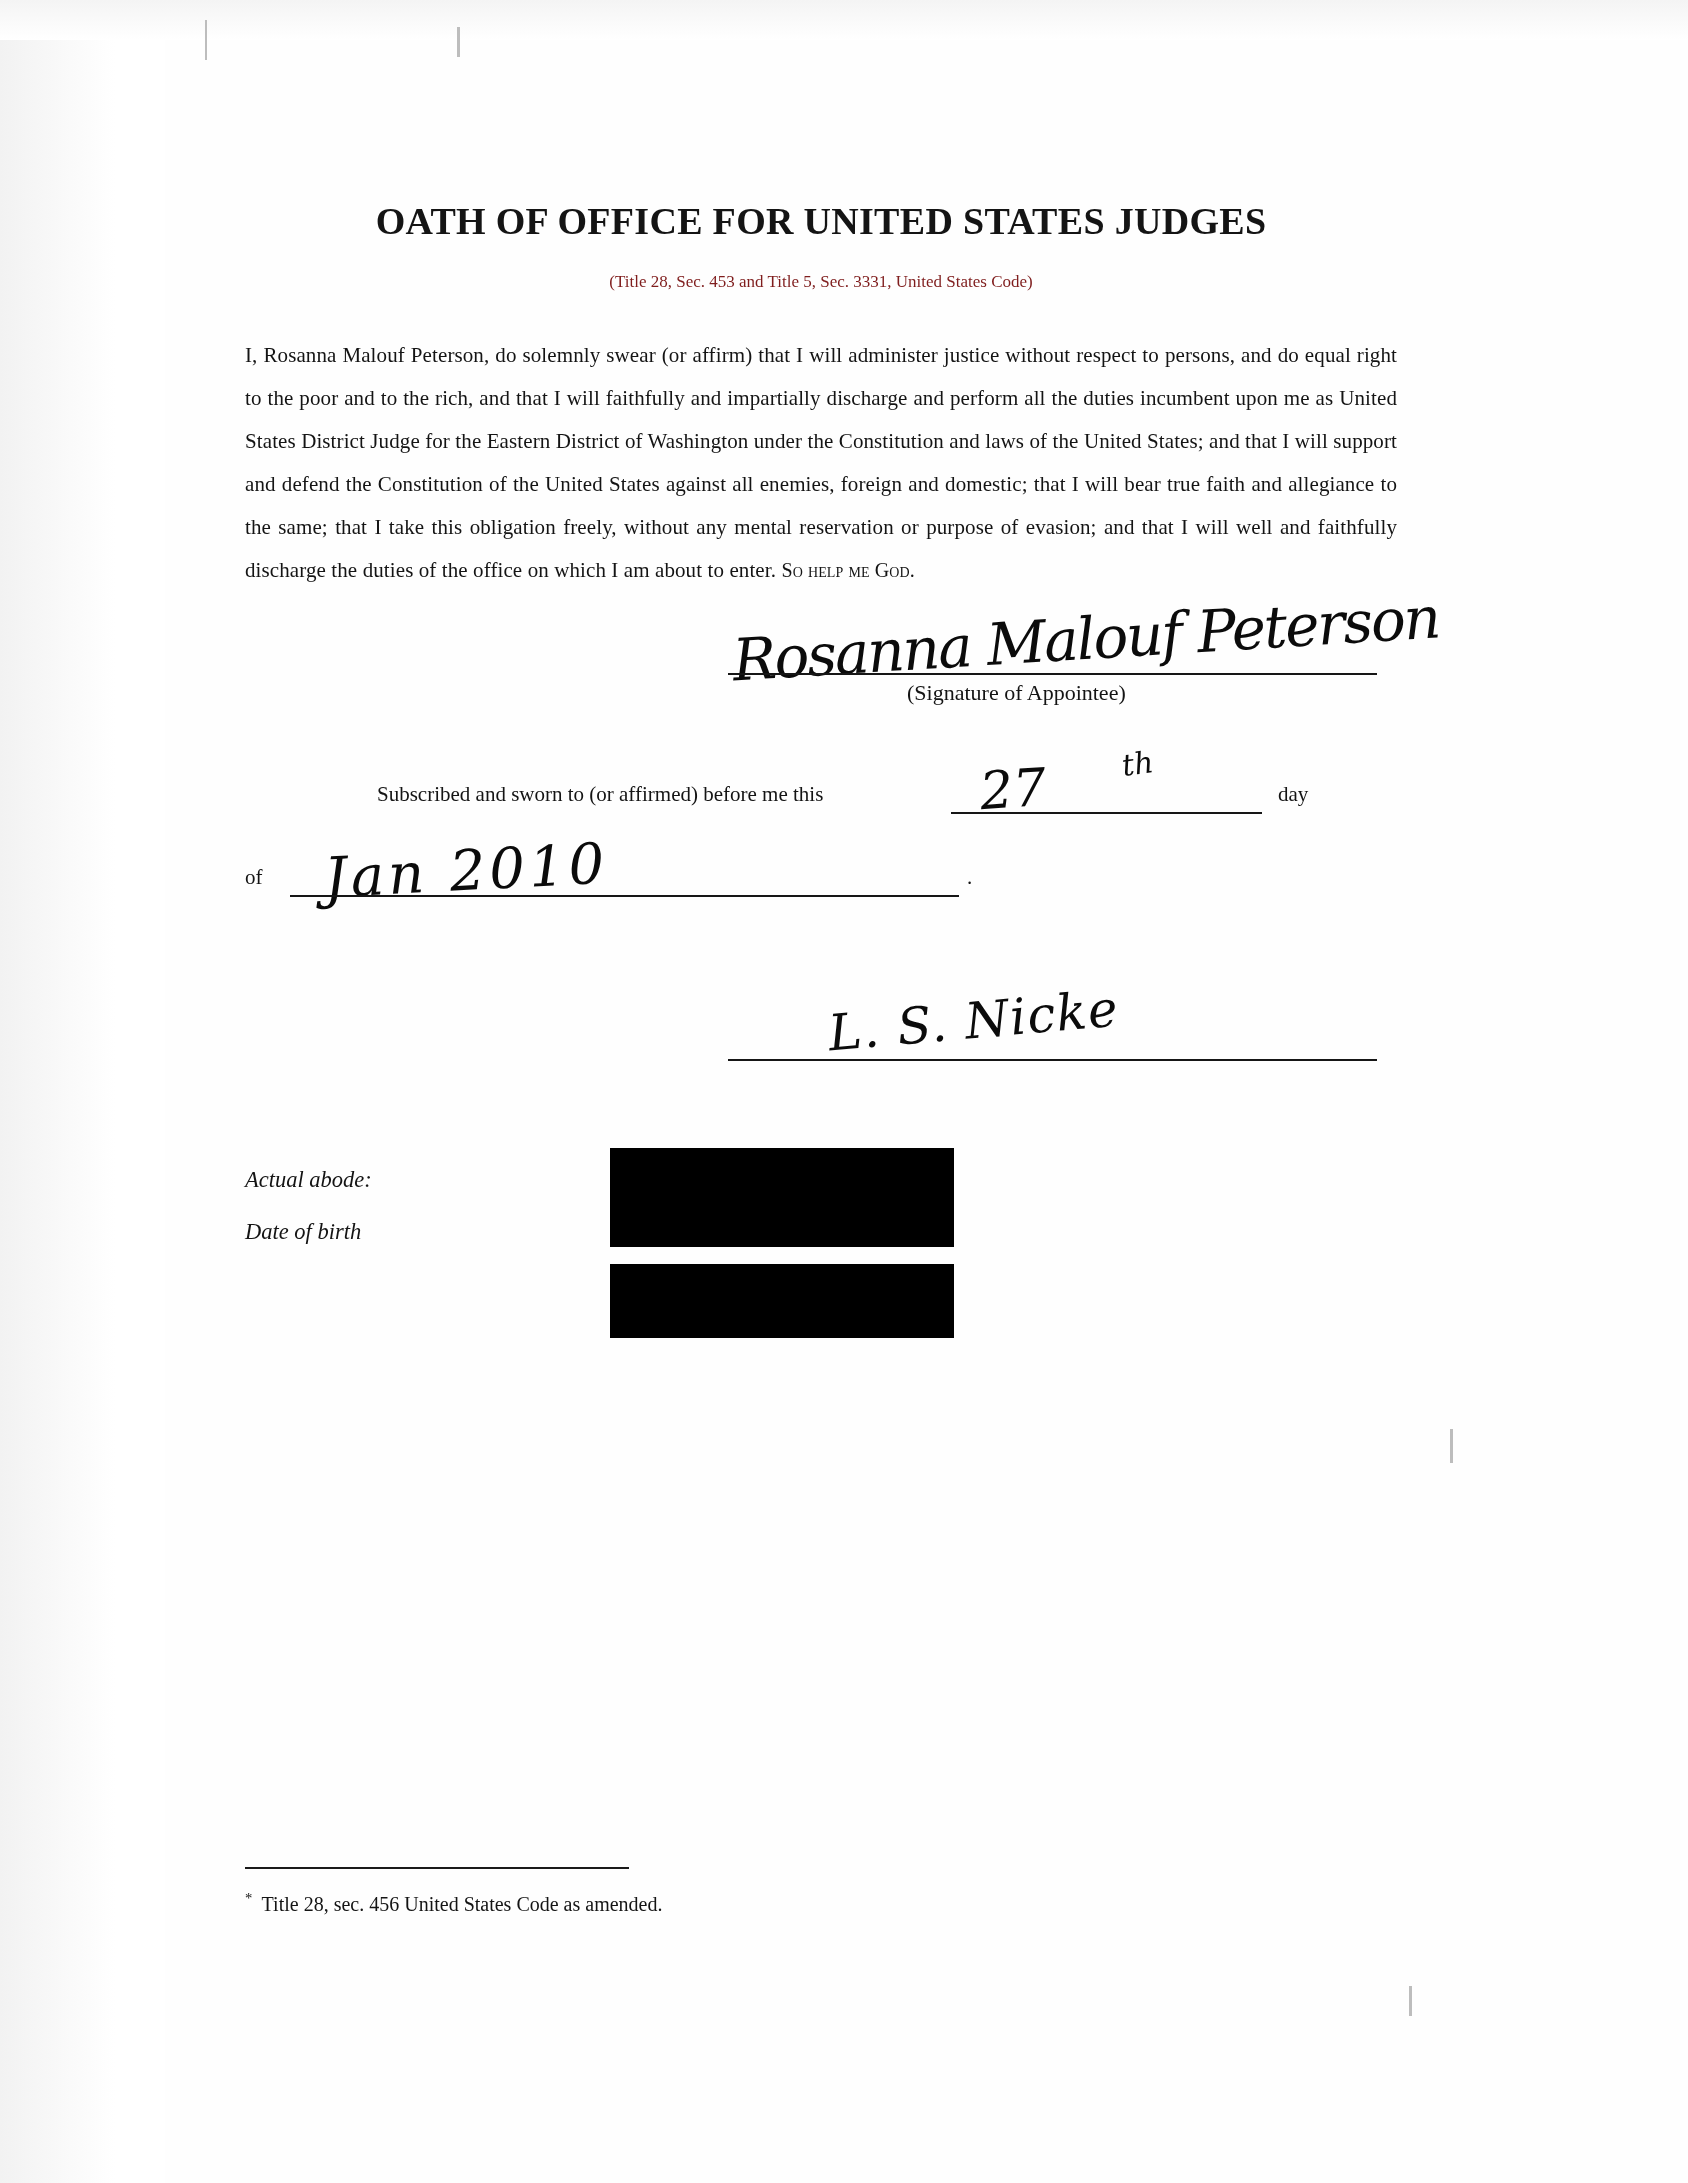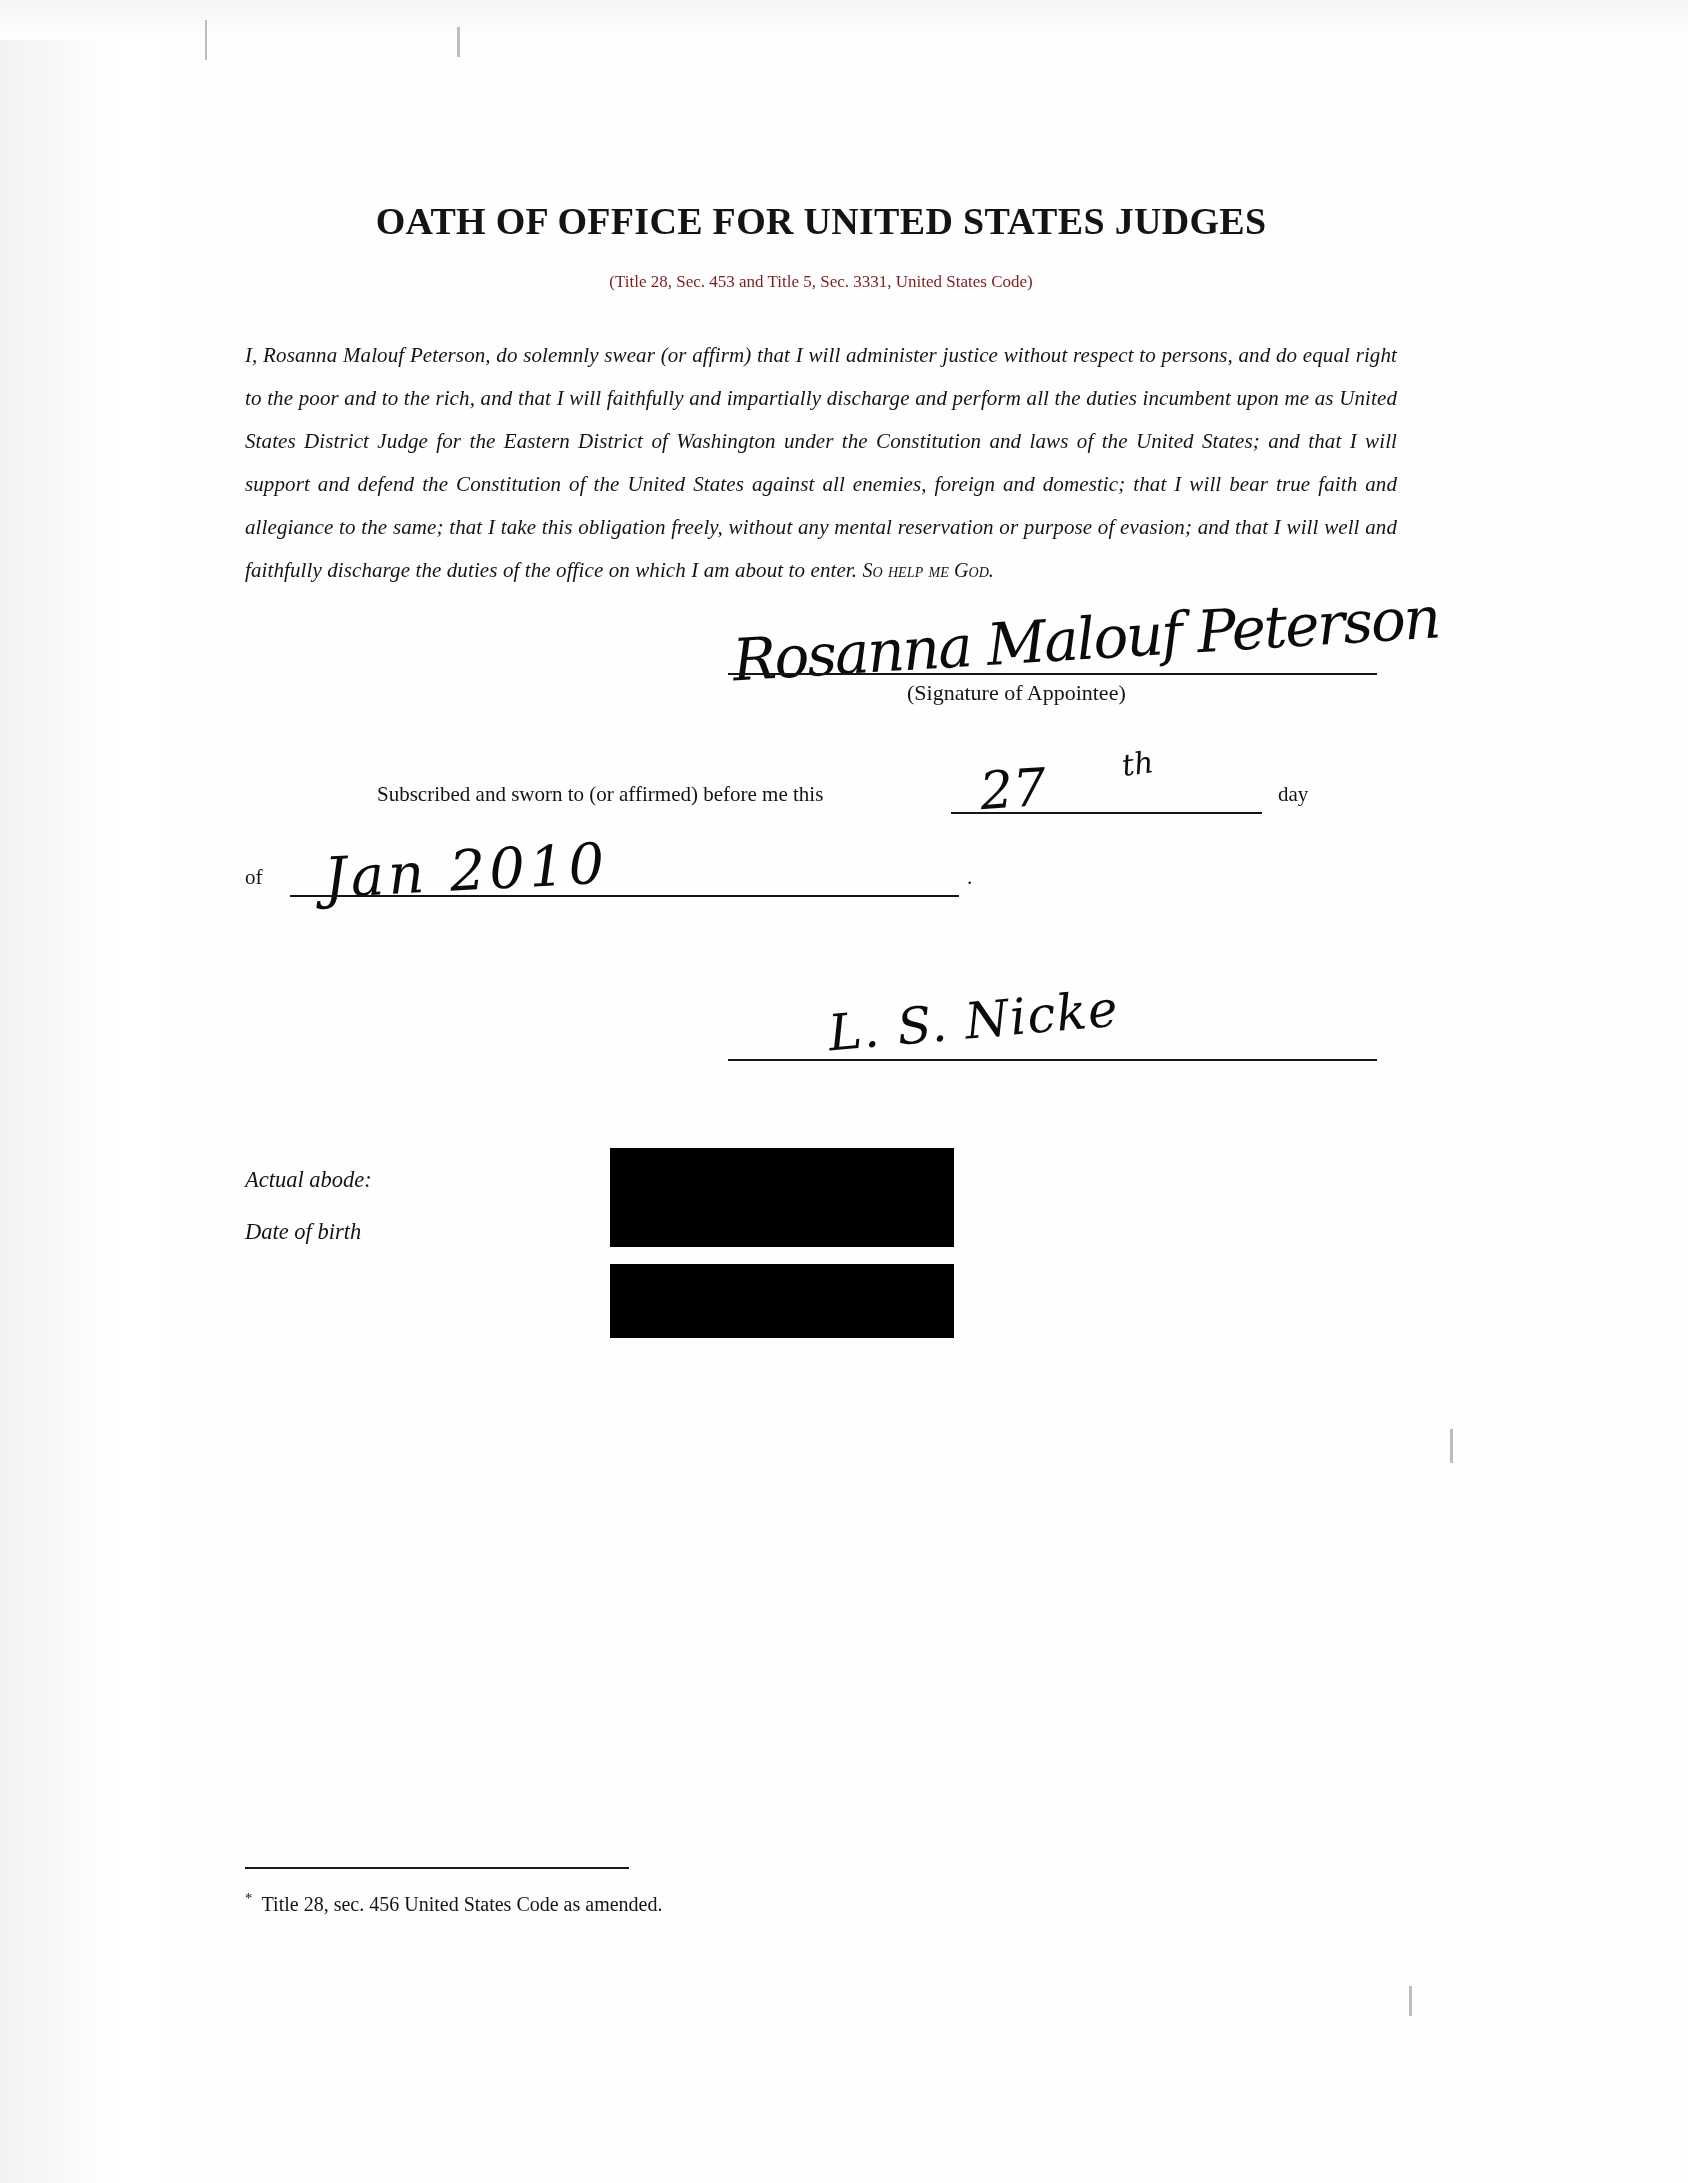--- a/index.html
+++ b/index.html
@@ -65,21 +65,20 @@
     margin: 0 0 42px 0;
     color: #7f1d1d;
   }
 
   .oath-body {
     font-size: 21px;
     line-height: 2.05;
     text-align: justify;
     text-justify: inter-word;
     letter-spacing: 0.1px;
-    font-style: italic;
   }
 
   .smallcaps {
     font-variant: small-caps;
     font-size: 20px;
   }
 
   
   .sig-block {
     position: relative;

